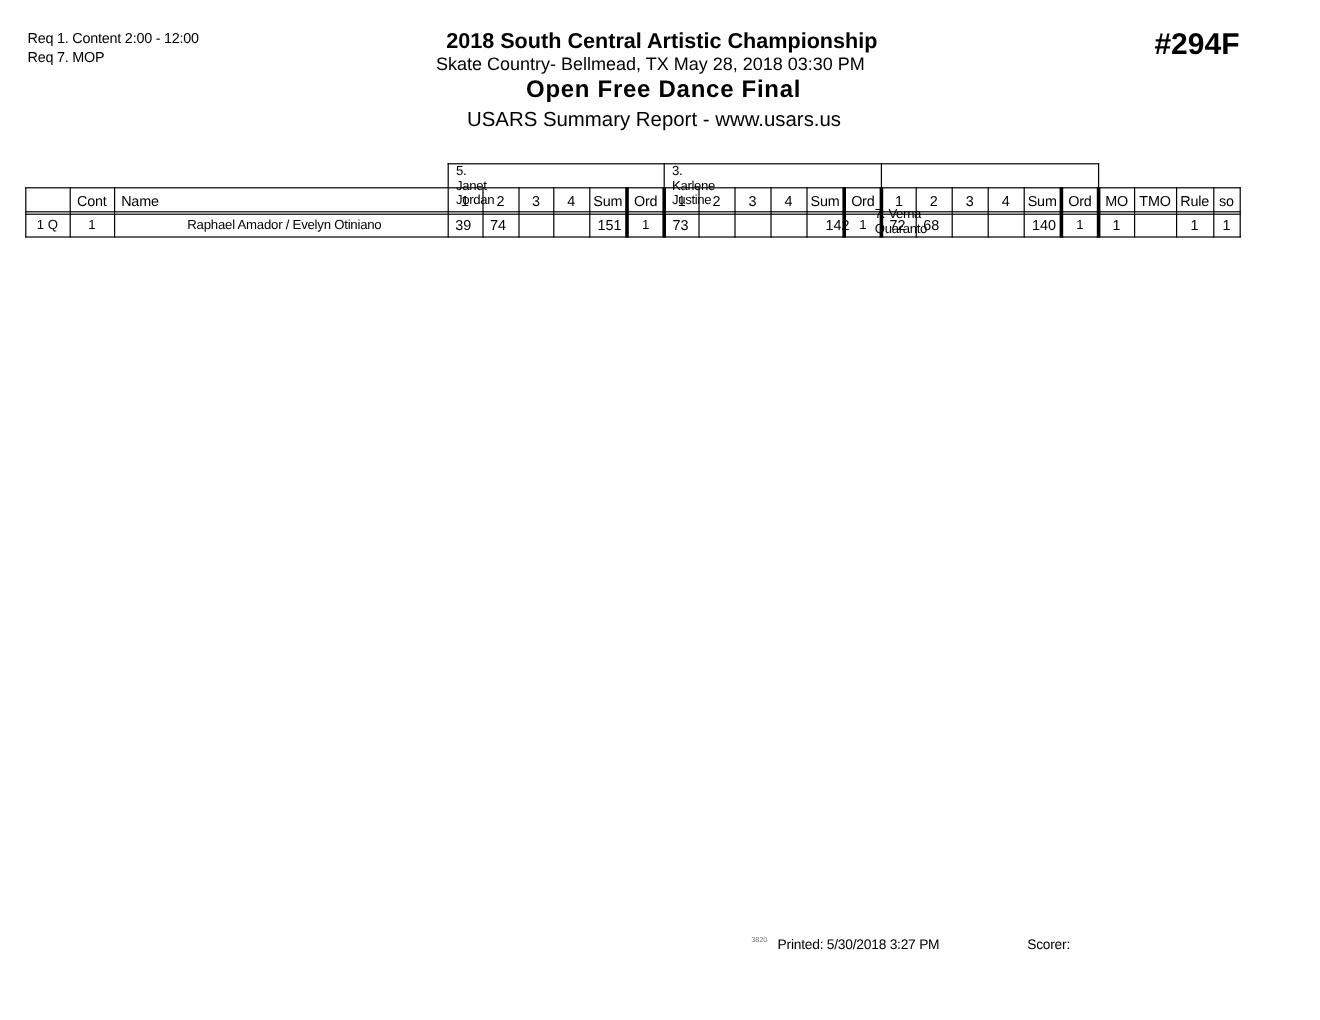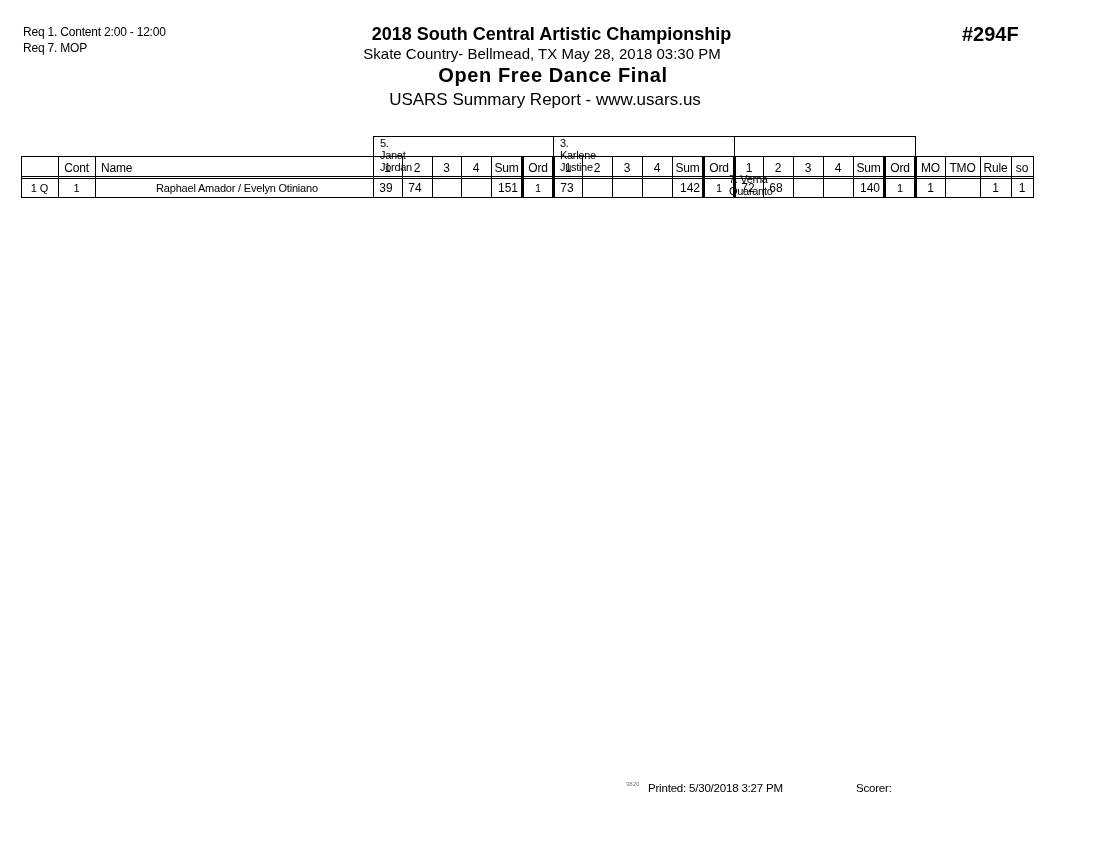--- a/index.html
+++ b/index.html
@@ -5,21 +5,21 @@
   html, body { margin:0; padding:0; background:#ffffff; }
   body { width:1100px; height:850px; position:relative; overflow:hidden;
          font-family:"Liberation Sans", sans-serif; color:#000; }
   .abs { position:absolute; white-space:nowrap; }
   .req { left:23px; font-size:12px; letter-spacing:-0.2px; }
   .center { left:0; width:1100px; text-align:center; }
   .t1 { top:24px; font-size:18px; font-weight:bold; left:0; width:1103px; }
   .t2 { top:45px; font-size:15px; left:0; width:1084px; }
   .t3 { top:64px; font-size:20px; font-weight:bold; letter-spacing:0.6px; left:0; width:1106px; }
   .t4 { top:90px; font-size:17px; left:0; width:1090px; }
-  .evt { top:23px; left:962px; font-size:20px; font-weight:bold; }
+  .evt { top:23px; left:962px; font-size:25px; font-weight:bold; }
 
   .grid { position:absolute; left:0; top:0; }
   .cell { position:absolute; box-sizing:border-box; font-size:12px; text-align:center;
           line-height:18px; overflow:hidden; }
   .hdrtxt { letter-spacing:-0.2px; }
   .bold { font-weight:normal; font-size:11px; }
   .line { position:absolute; background:#000; }
   .judge { position:absolute; font-size:11px; top:137px; letter-spacing:-0.3px; }
 
   .footer { top:782px; font-size:11.5px; letter-spacing:-0.2px; }
@@ -120,21 +120,21 @@
     <div class="cell" style="left:402px; top:179px; width:26px;">74</div>
     <div class="cell" style="left:432px; top:179px; width:29px;"></div>
     <div class="cell" style="left:461px; top:179px; width:30px;"></div>
     <div class="cell" style="left:491px; top:179px; width:29px; text-align:right; padding-right:2px;">151</div>
     <div class="cell bold" style="left:524px; top:179px; width:28px;">1</div>
 
     <div class="cell" style="left:554px; top:179px; width:26px;">73</div>
     <div class="cell" style="left:582px; top:179px; width:26px;padding-left:32px;">69</div>
     <div class="cell" style="left:612px; top:179px; width:30px;"></div>
     <div class="cell" style="left:642px; top:179px; width:30px;"></div>
-    <div class="cell" style="left:672px; top:179px; width:52px; padding-right:16px;">142</div>
+    <div class="cell" style="left:672px; top:179px; width:52px; text-align:right; padding-right:16px;">142</div>
     <div class="cell bold" style="left:705px; top:179px; width:28px;">1</div>
 
     <div class="cell" style="left:735px; top:179px; width:26px;">72</div>
     <div class="cell" style="left:763px; top:179px; width:26px;">68</div>
     <div class="cell" style="left:793px; top:179px; width:30px;"></div>
     <div class="cell" style="left:823px; top:179px; width:30px;"></div>
     <div class="cell" style="left:853px; top:179px; width:29px; text-align:right; padding-right:2px;">140</div>
     <div class="cell bold" style="left:886px; top:179px; width:28px;">1</div>
 
     <div class="cell" style="left:916px; top:179px; width:29px;">1</div>

